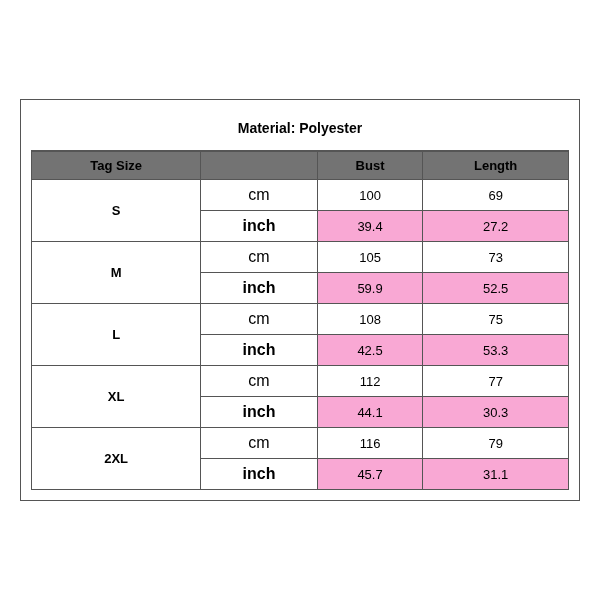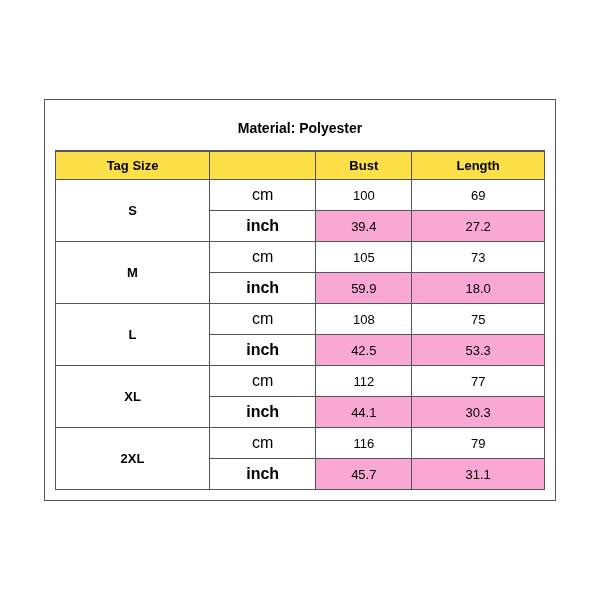--- a/index.html
+++ b/index.html
@@ -7,21 +7,21 @@
       background: #fff;
       display: flex;
       justify-content: center;
       align-items: center;
       width: 600px;
       height: 600px;
       font-family: Arial, sans-serif;
       font-size: 13px;
     }
     .outer-wrapper {
-      width: 512px;
+      width: 560px;
       border: 1.5px solid #555;
       padding: 10px;
     }
     .title-row {
       text-align: center;
       font-weight: bold;
       font-size: 14px;
       padding: 10px 0 14px 0;
       border-bottom: 1.5px solid #555;
     }
@@ -30,21 +30,21 @@
       border-collapse: collapse;
       margin-top: 0;
     }
     th, td {
       border: 1px solid #555;
       text-align: center;
       padding: 6px 4px;
     }
     th {
       font-weight: bold;
-      background: #fde047;
+      background: #737373;
     }
     .tag-size-cell {
       font-weight: bold;
       vertical-align: middle;
     }
     .unit-cell {
       font-size: 16px;
     }
     .shaded {
       background-color: #f9a8d4;
@@ -85,21 +85,21 @@
         </tr>
         <tr>
           <td rowspan="2" class="tag-size-cell">M</td>
           <td class="unit-cell">cm</td>
           <td>105</td>
           <td>73</td>
         </tr>
         <tr>
           <td class="unit-cell unit-bold" style="font-weight: bold;">inch</td>
           <td class="shaded">59.9</td>
-          <td class="shaded">18.0</td>
+          <td class="shaded">52.5</td>
         </tr>
         <tr>
           <td rowspan="2" class="tag-size-cell">L</td>
           <td class="unit-cell">cm</td>
           <td>108</td>
           <td>75</td>
         </tr>
         <tr>
           <td class="unit-cell unit-bold" style="font-weight: bold;">inch</td>
           <td class="shaded">42.5</td>

